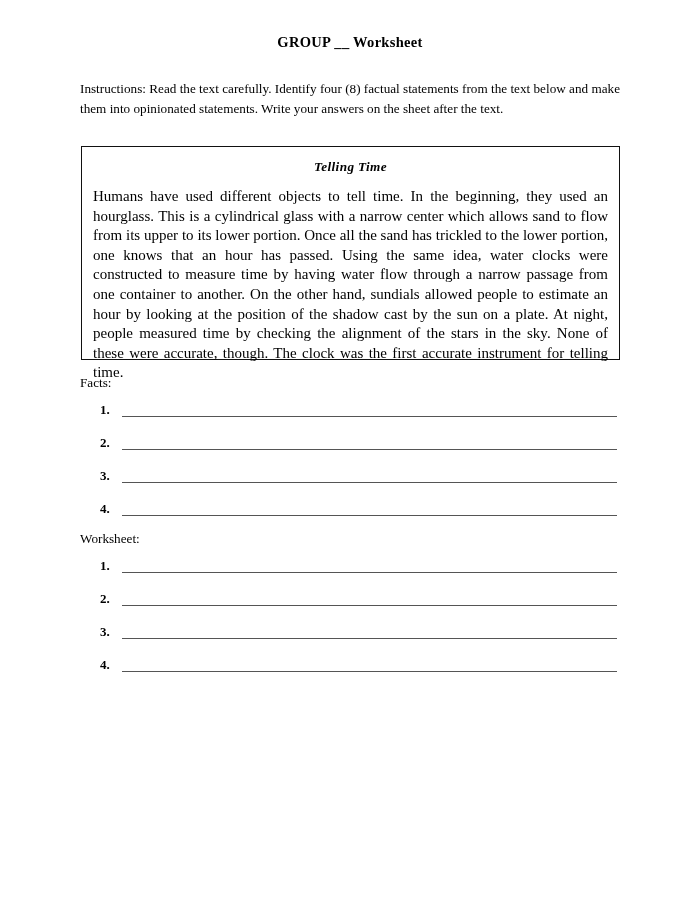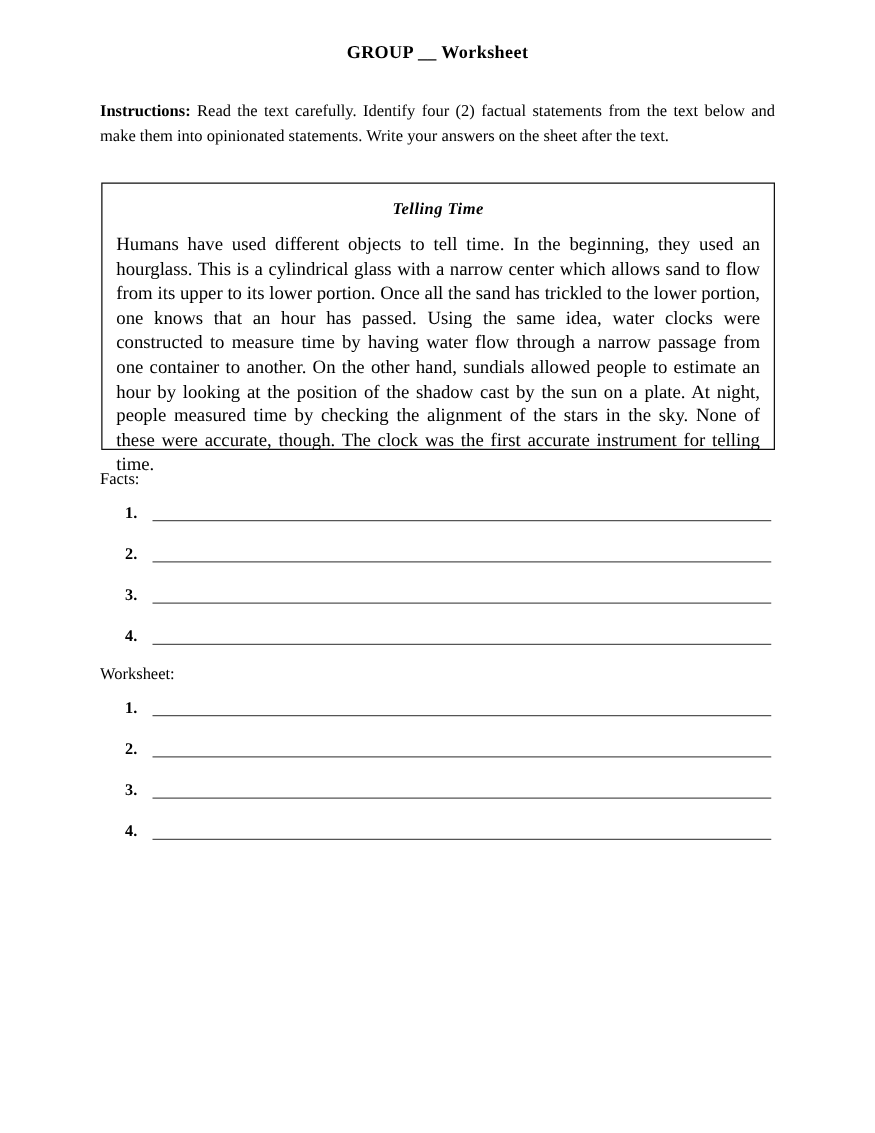--- a/index.html
+++ b/index.html
@@ -44,21 +44,21 @@
     position: absolute;
     left: 80px;
     top: 79px;
     width: 540px;
     font-size: 13.2px;
     line-height: 19.5px;
     text-align: justify;
     text-justify: inter-word;
   }
   .instructions .lead {
-    font-weight: bold;
+    font-weight: normal;
   }
 
   
   .passage-box {
     position: absolute;
     left: 81px;
     top: 146px;
     width: 539px;
     height: 214px;
     box-sizing: border-box;
@@ -121,21 +121,21 @@
   }
 </style>
 </head>
 <body>
 
 <div class="page">
 
   <div class="doc-title">GROUP __ Worksheet</div>
 
   <div class="instructions">
-    <span class="lead">Instructions:</span><span> Read the text carefully. Identify four (2) factual statements from the text below and make them into opinionated statements. Write your answers on the sheet after the text.</span>
+    <span class="lead">Instructions:</span><span> Read the text carefully. Identify four (8) factual statements from the text below and make them into opinionated statements. Write your answers on the sheet after the text.</span>
   </div>
 
   <div class="passage-box">
     <div class="passage-title">Telling Time</div>
     <p class="passage-body">Humans have used different objects to tell time. In the beginning, they used an hourglass. This is a cylindrical glass with a narrow center which allows sand to flow from its upper to its lower portion. Once all the sand has trickled to the lower portion, one knows that an hour has passed. Using the same idea, water clocks were constructed to measure time by having water flow through a narrow passage from one container to another. On the other hand, sundials allowed people to estimate an hour by looking at the position of the shadow cast by the sun on a plate. At night, people measured time by checking the alignment of the stars in the sky. None of these were accurate, though. The clock was the first accurate instrument for telling time.</p>
   </div>
 
   <div class="section section-facts">
     <div class="section-heading">Facts:</div>
 

